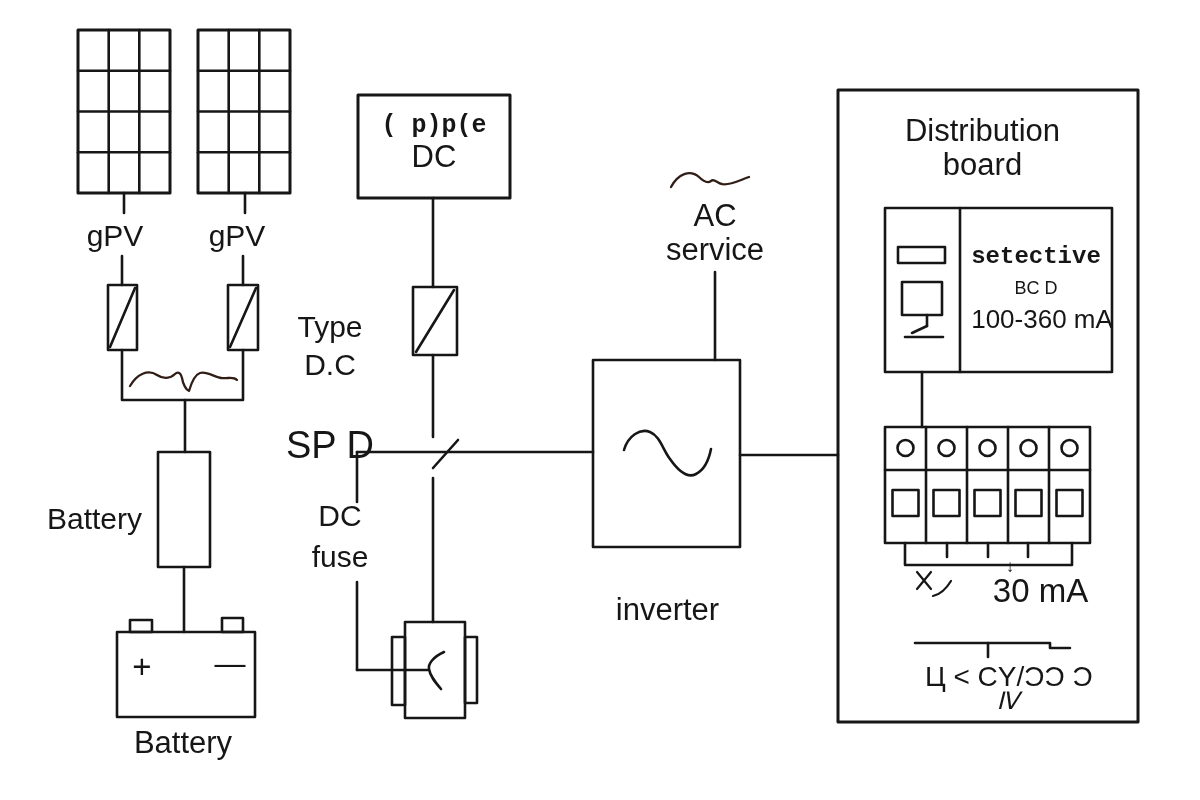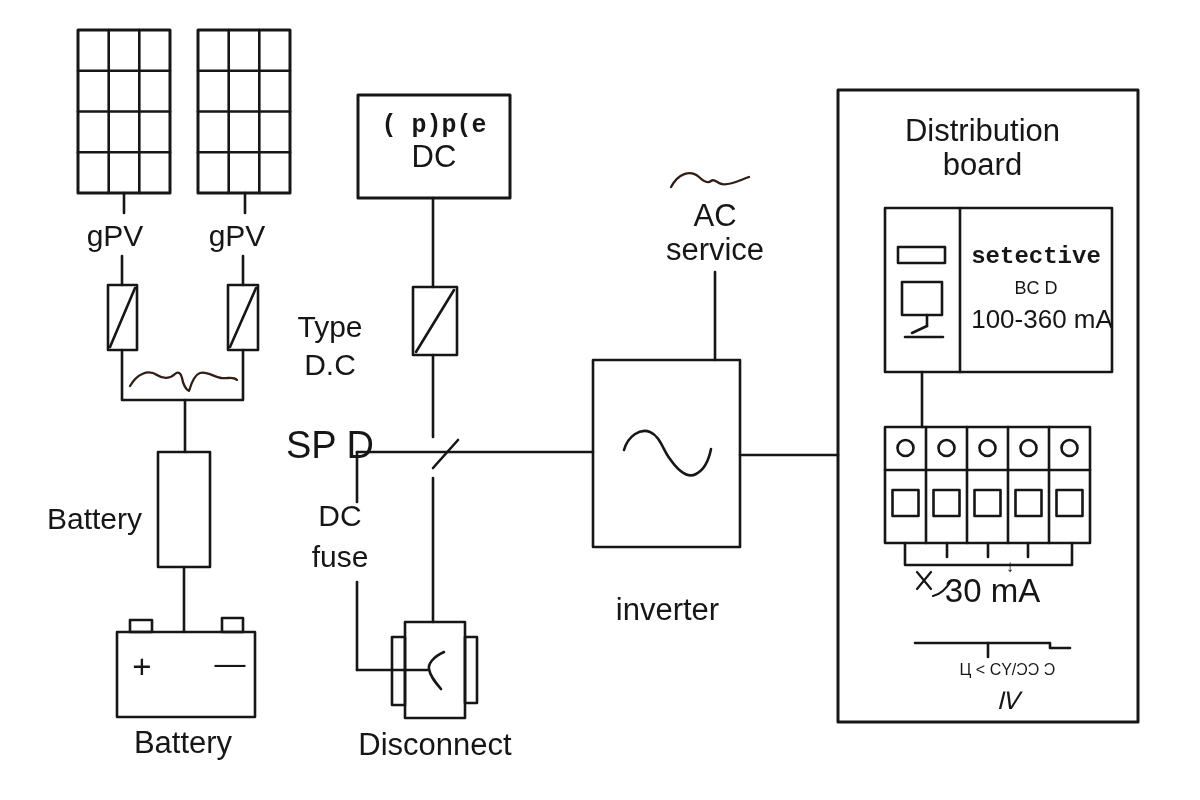--- a/index.html
+++ b/index.html
@@ -167,33 +167,32 @@
 
 <div class="lbl" style="left:42px;top:503px;width:105px;font-size:30px;">Battery</div>
 
 <div class="lbl" style="left:126px;top:650px;width:32px;font-size:33px;font-weight:400;">+</div>
 <div class="lbl" style="left:208px;top:648px;width:44px;font-size:31px;">—</div>
 <div class="lbl" style="left:108px;top:727px;width:150px;font-size:31px;">Battery</div>
 
 <div class="lbl" style="left:300px;top:500px;width:80px;font-size:30px;">DC</div>
 <div class="lbl" style="left:295px;top:541px;width:90px;font-size:30px;">fuse</div>
 
-<div class="lbl" style="left:355px;top:729px;width:160px;font-size:31px;">Disconnect</div>
 
 <div class="lbl" style="left:590px;top:594px;width:155px;font-size:31px;">inverter</div>
 
 <div class="lbl" style="left:665px;top:200px;width:100px;font-size:31px;">AC</div>
 <div class="lbl" style="left:655px;top:234px;width:120px;font-size:31px;text-align:center;">service</div>
 
 <div class="lbl" style="left:870px;top:149px;width:225px;font-size:31px;">board</div>
 <div class="lbl" style="left:870px;top:115px;width:225px;font-size:31px;">Distribution</div>
 
 <div class="lbl serif" style="left:965px;top:244px;width:142px;font-size:24px;">setective</div>
 <div class="lbl" style="left:965px;top:273px;width:142px;font-size:18px;margin-top:6px;">BC D</div>
 <div class="lbl" style="left:960px;top:306px;width:164px;font-size:26px;">100-360 mA</div>
 
 <div class="lbl" style="left:1000px;top:558px;width:20px;font-size:17px;">↓</div>
-<div class="lbl" style="left:930px;top:574px;width:125px;font-size:33px;">30 mA</div>
+<div class="lbl" style="left:978px;top:574px;width:125px;font-size:33px;">30 mA</div>
 
-<div class="lbl" style="left:925px;top:662px;width:165px;font-size:16px;">Ц &lt; CY/ƆƆ Ɔ</div>
+<div class="lbl" style="left:925px;top:662px;width:165px;font-size:28px;">Ц &lt; CY/ƆƆ Ɔ</div>
 <div class="lbl italic" style="left:955px;top:688px;width:105px;font-size:24px;">Ⅳ</div>
 
 </div>
 
 </body></html>

